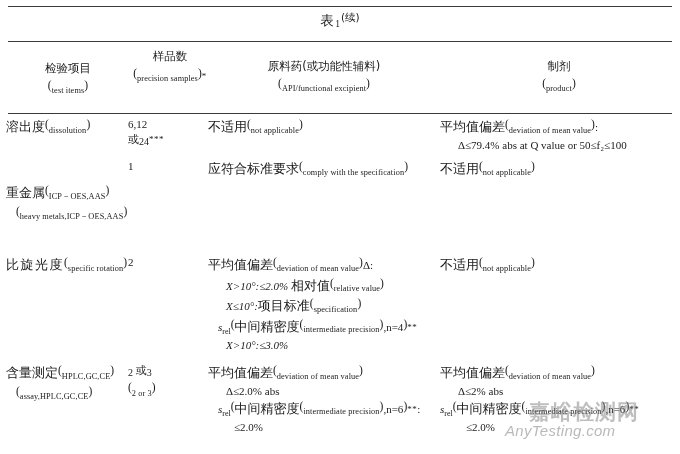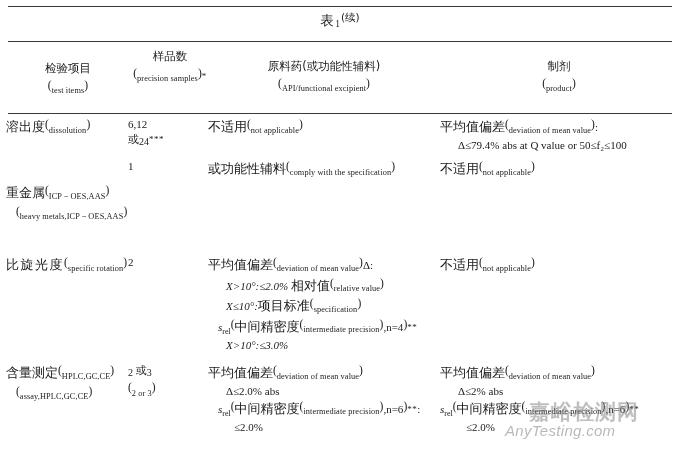--- a/index.html
+++ b/index.html
@@ -208,21 +208,21 @@
       <div class="cell c1" style="top:24px;">
         <span class="ln"><span class="cn cnlab">重金属</span><span class="paren-o">(</span><span class="gloss gl">ICP－OES,AAS</span><span class="paren-c">)</span></span>
         <span class="ln ind1" style="white-space:normal;"><span class="paren-o">(</span><span class="gloss gl">heavy metals,ICP－OES,AAS</span><span class="paren-c">)</span></span>
       </div>
 
       <div class="cell c2">
         <span class="ln">1</span>
       </div>
 
       <div class="cell c3">
-        <span class="ln"><span class="cn cnlab">或功能性辅料</span><span class="paren-o">(</span><span class="gloss gl">comply with the specification</span><span class="paren-c">)</span></span>
+        <span class="ln"><span class="cn cnlab">应符合标准要求</span><span class="paren-o">(</span><span class="gloss gl">comply with the specification</span><span class="paren-c">)</span></span>
       </div>
 
       <div class="cell c4">
         <span class="ln"><span class="cn cnlab">不适用</span><span class="paren-o">(</span><span class="gloss gl">not applicable</span><span class="paren-c">)</span></span>
       </div>
     </div>
 
     <div class="row" id="row-rotation">
 
       <div class="cell c1">

